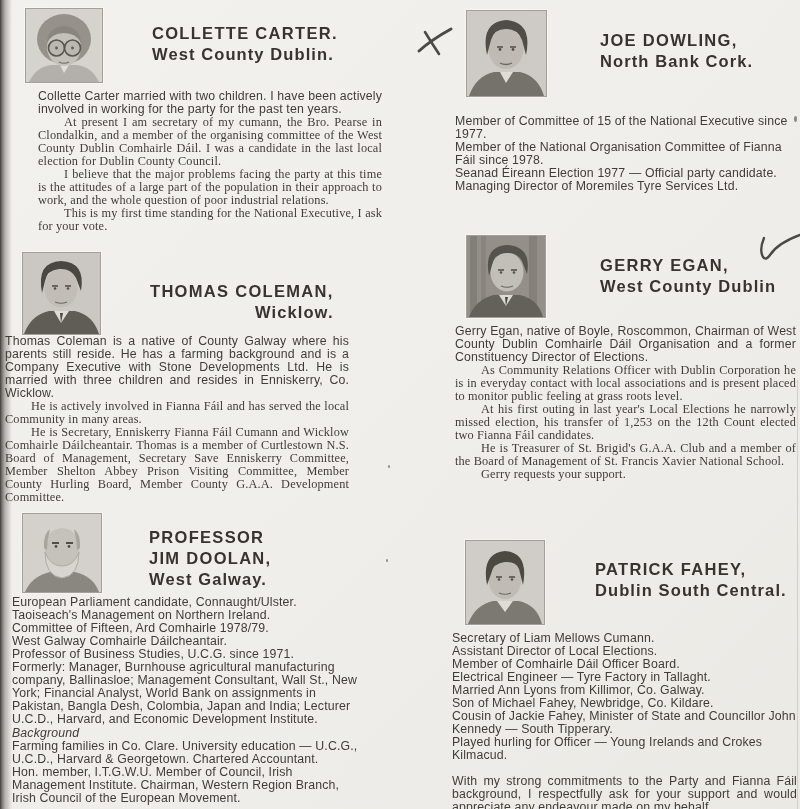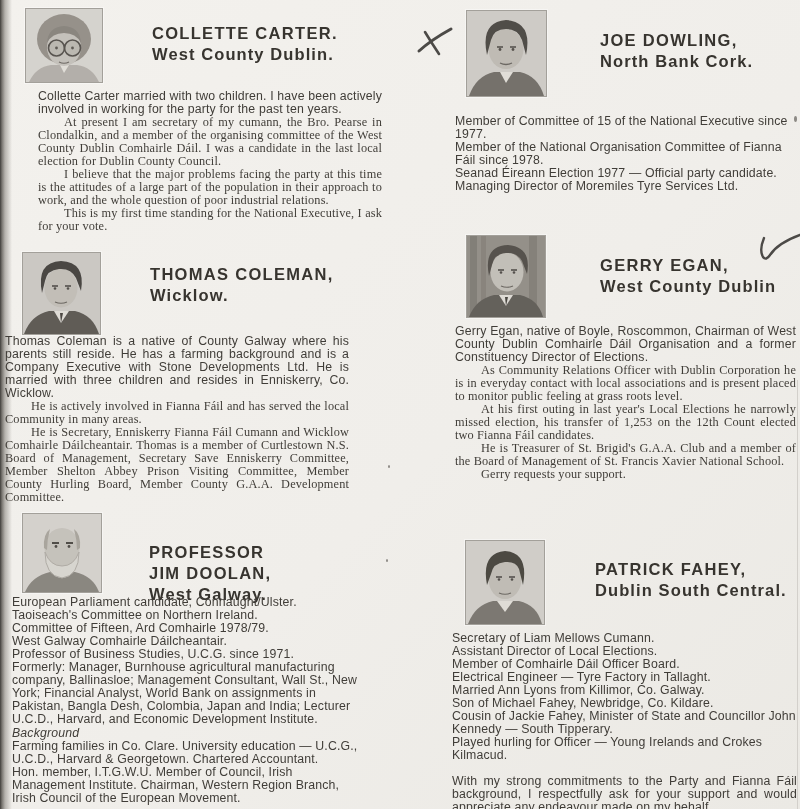--- a/index.html
+++ b/index.html
@@ -33,30 +33,30 @@
   #carter-photo{left:25px;top:8px;width:76px;height:73px;}
   #carter-head{left:140px;top:11px;}
   #carter-body{left:2px;top:90px;width:344px;padding-left:36px;}
 
   #dowling-x{left:413px;top:24px;}
   #dowling-photo{left:466px;top:10px;width:79px;height:85px;}
   #dowling-head{left:588px;top:18px;}
   #dowling-body{left:455px;top:99px;width:340px;margin-top:16px;}
 
   #coleman-photo{left:22px;top:252px;width:77px;height:81px;}
-  #coleman-head{left:138px;top:252px;}
+  #coleman-head{left:138px;top:269px;text-align:right;}
   #coleman-body{left:5px;top:335px;width:344px;}
 
   #egan-photo{left:466px;top:235px;width:78px;height:81px;}
   #egan-head{left:588px;top:243px;}
   #egan-check{left:752px;top:230px;}
   #egan-body{left:455px;top:325px;width:341px;}
 
   #doolan-photo{left:22px;top:513px;width:78px;height:78px;}
-  #doolan-head{left:137px;top:530px;}
+  #doolan-head{left:137px;top:515px;}
   #doolan-body{left:12px;top:596px;width:347px;}
 
   #fahey-photo{left:465px;top:540px;width:78px;height:83px;}
   #fahey-head{left:583px;top:547px;}
   #fahey-body{left:452px;top:632px;width:345px;}
 </style>
 </head>
 <body>
 
 <div class="spine"></div>
@@ -197,21 +197,21 @@
     <circle cx="46" cy="32.5" r="1.4" fill="#4f4b46"></circle>
   </svg>
 </div>
 <h2 class="heading abs" id="doolan-head">
   <span>PROFESSOR</span><br>
   <span>JIM DOOLAN,</span><br>
   <span class="sub">West Galway.</span>
 </h2>
 <div class="bio abs" id="doolan-body">
   <p>European Parliament candidate, Connaught/Ulster.</p>
-  <p>Taoiseach's Committee on Northern Ireland.</p>
+  <p>Taoiseach's Management on Northern Ireland.</p>
   <p>Committee of Fifteen, Ard Comhairle 1978/79.</p>
   <p>West Galway Comhairle Dáilcheantair.</p>
   <p>Professor of Business Studies, U.C.G. since 1971.</p>
   <p>Formerly: Manager, Burnhouse agricultural manufacturing company, Ballinasloe; Management Consultant, Wall St., New York; Financial Analyst, World Bank on assignments in Pakistan, Bangla Desh, Colombia, Japan and India; Lecturer U.C.D., Harvard, and Economic Development Institute.</p>
   <p class="bg-label">Background</p>
   <p>Farming families in Co. Clare. University education — U.C.G., U.C.D., Harvard &amp; Georgetown. Chartered Accountant.</p>
   <p>Hon. member, I.T.G.W.U. Member of Council, Irish Management Institute. Chairman, Western Region Branch, Irish Council of the European Movement.</p>
 </div>
 
 <div class="photo abs" id="fahey-photo">

